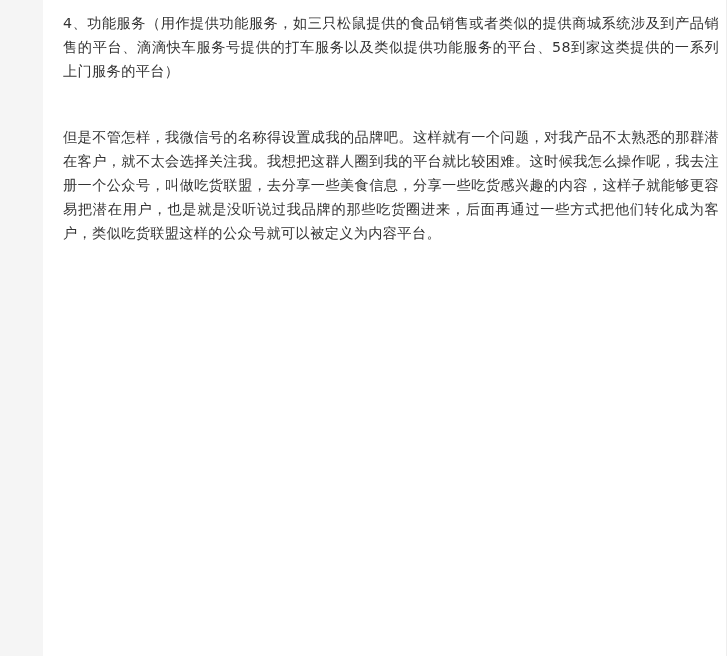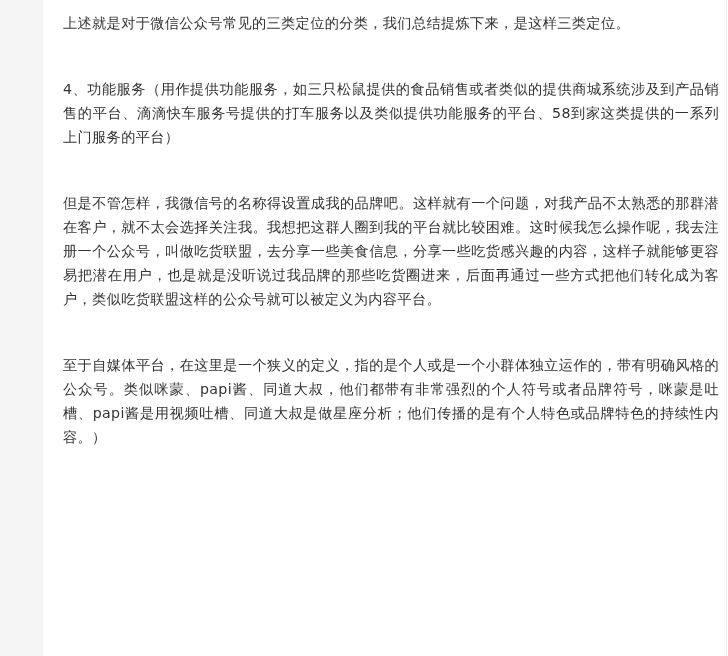--- a/index.html
+++ b/index.html
@@ -30,17 +30,15 @@
   }
   .article p.first { margin-bottom: 42px; }
 </style>
 </head>
 <body>
 
 <div class="left-strip"></div>
 <div class="right-border"></div>
 
 <div class="article">
-  <p class="first">上述就是对于微信公众号常见的三类定位的分类，我们总结提炼下来，是这样三类定位。</p>
   <p>4、功能服务（用作提供功能服务，如三只松鼠提供的食品销售或者类似的提供商城系统涉及到产品销售的平台、滴滴快车服务号提供的打车服务以及类似提供功能服务的平台、58到家这类提供的一系列上门服务的平台）</p>
   <p>但是不管怎样，我微信号的名称得设置成我的品牌吧。这样就有一个问题，对我产品不太熟悉的那群潜在客户，就不太会选择关注我。我想把这群人圈到我的平台就比较困难。这时候我怎么操作呢，我去注册一个公众号，叫做吃货联盟，去分享一些美食信息，分享一些吃货感兴趣的内容，这样子就能够更容易把潜在用户，也是就是没听说过我品牌的那些吃货圈进来，后面再通过一些方式把他们转化成为客户，类似吃货联盟这样的公众号就可以被定义为内容平台。</p>
-  <p>至于自媒体平台，在这里是一个狭义的定义，指的是个人或是一个小群体独立运作的，带有明确风格的公众号。类似咪蒙、papi酱、同道大叔，他们都带有非常强烈的个人符号或者品牌符号，咪蒙是吐槽、papi酱是用视频吐槽、同道大叔是做星座分析；他们传播的是有个人特色或品牌特色的持续性内容。）</p>
 </div>
 
 </body></html>

